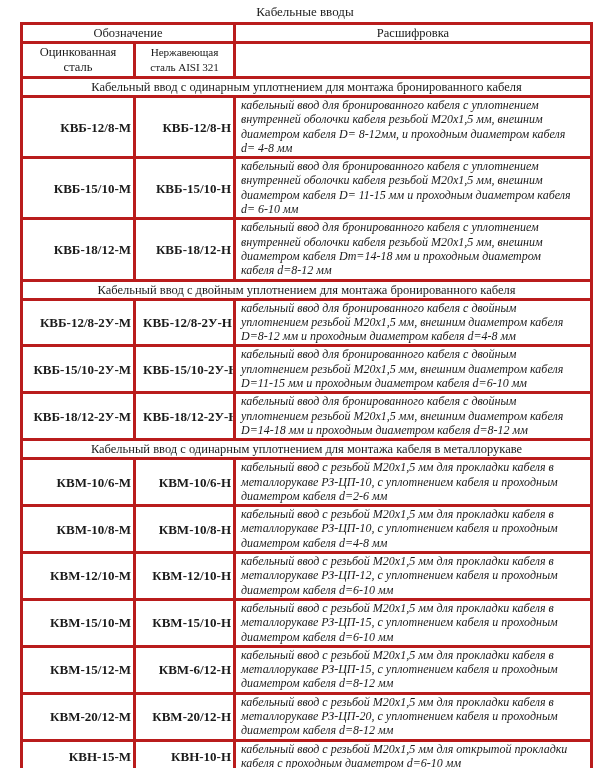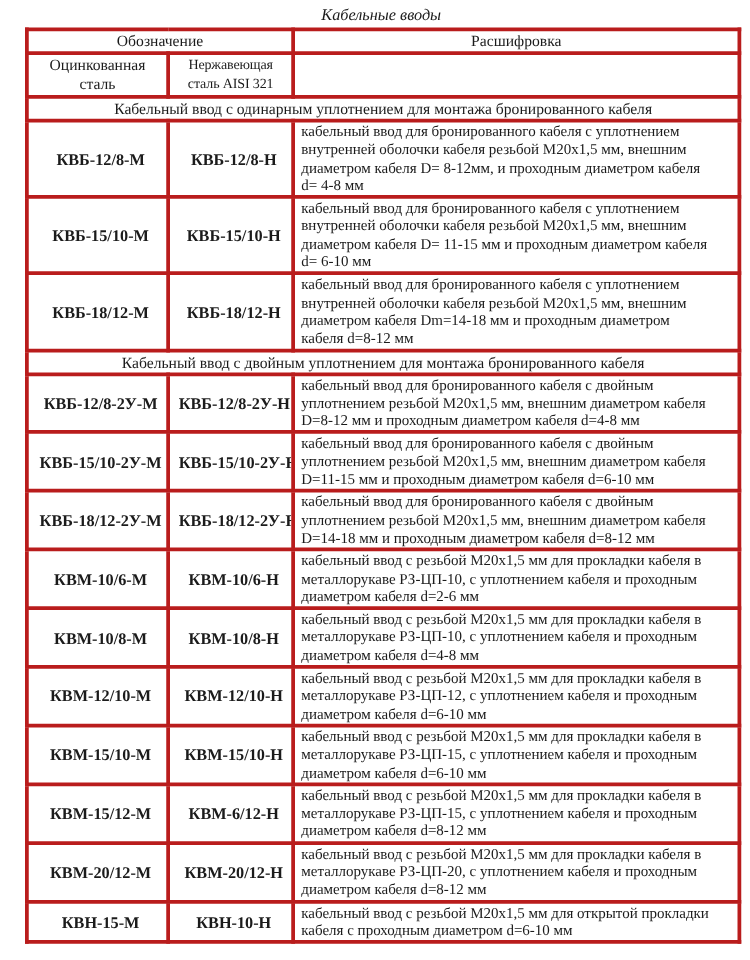--- a/index.html
+++ b/index.html
@@ -18,21 +18,20 @@
     height: 768px;
     position: relative;
   }
   .doc-title {
     width: 570px;
     margin: 5px 10px 3px 20px;
     text-align: center;
     font-size: 13px;
     line-height: 14px;
     color: #1b1b1b;
-    font-style: italic;
   }
   table.gland-table {
     border-collapse: collapse;
     table-layout: fixed;
     width: 570px;
     margin-left: 20px;
   }
   table.gland-table col.c1 { width: 113px; }
   table.gland-table col.c2 { width: 100px; }
   table.gland-table col.c3 { width: 357px; }
@@ -71,29 +70,30 @@
     text-align: center;
     vertical-align: middle;
   }
   
   td.desig {
     font-weight: bold;
     font-size: 13px;
     line-height: 15px;
     vertical-align: middle;
     padding: 2px 2px 2px 7px;
-    text-align: center;
+    text-align: right;
     white-space: nowrap;
   }
   td.desc {
     font-size: 12px;
     line-height: 14.3px;
     vertical-align: top;
     padding: 0 19px 1px 5px;
     text-align: left;
+    font-style: italic;
   }
 </style>
 </head>
 <body>
 
 <div class="page">
   <div class="doc-title">Кабельные вводы</div>
 
   <table class="gland-table">
     <colgroup>
@@ -142,20 +142,23 @@
         <tr>
           <td class="desig">КВБ-15/10-2У-М</td>
           <td class="desig">КВБ-15/10-2У-Н</td>
           <td class="desc">кабельный ввод для бронированного кабеля с двойным уплотнением резьбой М20х1,5 мм, внешним диаметром кабеля D=11-15 мм и проходным диаметром кабеля d=6-10 мм</td>
         </tr>
         <tr>
           <td class="desig">КВБ-18/12-2У-М</td>
           <td class="desig">КВБ-18/12-2У-Н</td>
           <td class="desc">кабельный ввод для бронированного кабеля с двойным уплотнением резьбой М20х1,5 мм, внешним диаметром кабеля D=14-18 мм и проходным диаметром кабеля d=8-12 мм</td>
         </tr>
+        <tr class="section-row">
+          <td colspan="3">Кабельный ввод с одинарным уплотнением для монтажа кабеля в металлорукаве</td>
+        </tr>
         <tr>
           <td class="desig">КВМ-10/6-М</td>
           <td class="desig">КВМ-10/6-Н</td>
           <td class="desc">кабельный ввод с резьбой М20х1,5 мм для прокладки кабеля в металлорукаве РЗ-ЦП-10, с уплотнением кабеля и проходным диаметром кабеля d=2-6 мм</td>
         </tr>
         <tr>
           <td class="desig">КВМ-10/8-М</td>
           <td class="desig">КВМ-10/8-Н</td>
           <td class="desc">кабельный ввод с резьбой М20х1,5 мм для прокладки кабеля в металлорукаве РЗ-ЦП-10, с уплотнением кабеля и проходным диаметром кабеля d=4-8 мм</td>
         </tr>

